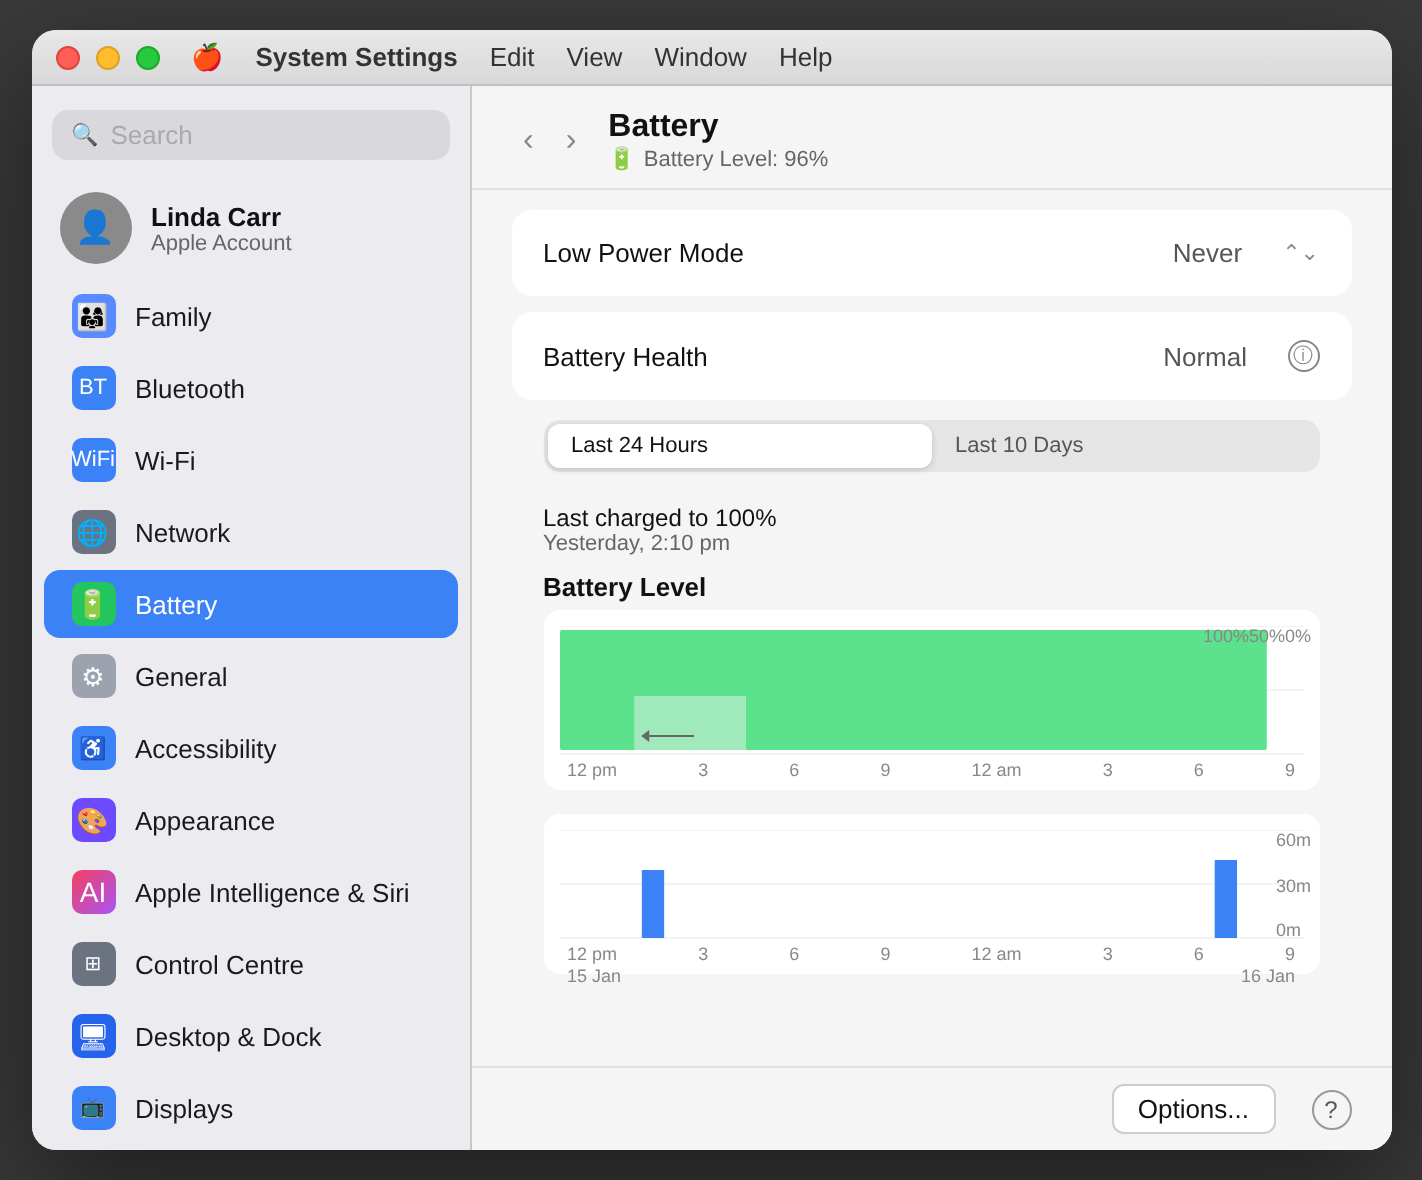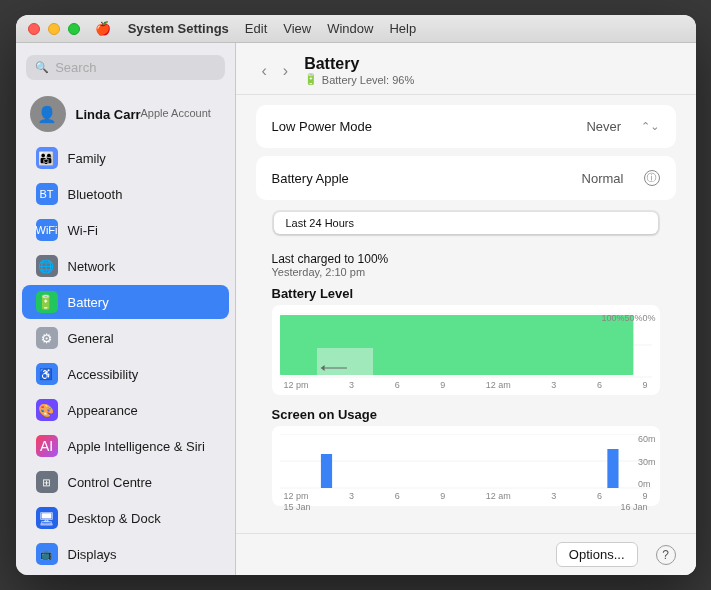--- a/index.html
+++ b/index.html
@@ -74,21 +74,21 @@
       gap: 10px;
       padding: 8px 14px;
       cursor: pointer;
     }
     .user-avatar {
       width: 36px; height: 36px; border-radius: 50%;
       background: #8a8a8a;
       display: flex; align-items: center; justify-content: center;
       color: #fff; font-size: 16px; flex-shrink: 0;
     }
-    .user-info { display: flex; flex-direction: row; }
+    .user-info { display: flex; flex-direction: column; }
     .user-name { font-size: 13px; font-weight: 600; color: #111; }
     .user-sub { font-size: 11px; color: #666; }
     .sidebar-item {
       display: flex;
       align-items: center;
       gap: 10px;
       padding: 6px 14px;
       cursor: pointer;
       border-radius: 8px;
       margin: 1px 6px;
@@ -393,29 +393,30 @@
 
         <div class="setting-row" style="margin-top:10px;align-items:flex-end;">
           <span class="setting-label">Low Power Mode</span>
           <div class="setting-value">
             <span>Never</span>
             <span class="chevron">⌃⌄</span>
           </div>
         </div>
 
         <div class="setting-row">
-          <span class="setting-label">Battery Apple</span>
+          <span class="setting-label">Battery Health</span>
           <div class="setting-value">
             <span>Normal</span>
             <div class="info-icon">ⓘ</div>
           </div>
         </div>
 
         <div class="tab-bar">
           <button class="tab-btn active">Last 24 Hours</button>
+          <button class="tab-btn">Last 10 Days</button>
         </div>
 
         <div class="charged-info">
           <div>Last charged to 100%</div>
           <div class="charged-sub">Yesterday, 2:10 pm</div>
         </div>
 
         <div class="chart-section">
           <div class="chart-title">Battery Level</div>
           <div class="chart-container">
@@ -454,21 +455,20 @@
               <span>9</span>
               <span>12 am</span>
               <span>3</span>
               <span>6</span>
               <span>9</span>
             </div>
           </div>
         </div>
 
         <div class="chart-section">
-          <div class="chart-title">Screen on Usage</div>
           <div class="chart-container-usage">
             <div style="position:relative;height:55px;">
               <svg width="100%" height="55">
 
                 <line x1="0" y1="0" x2="100%" y2="0" stroke="#e5e7eb" stroke-width="0.5"></line>
                 <line x1="0" y1="27" x2="100%" y2="27" stroke="#e5e7eb" stroke-width="0.5"></line>
                 <line x1="0" y1="54" x2="100%" y2="54" stroke="#e5e7eb" stroke-width="0.5"></line>
 
                 <rect x="11%" y="20" width="3%" height="34" fill="#3b82f6"></rect>
                 <rect x="88%" y="15" width="3%" height="39" fill="#3b82f6"></rect>

